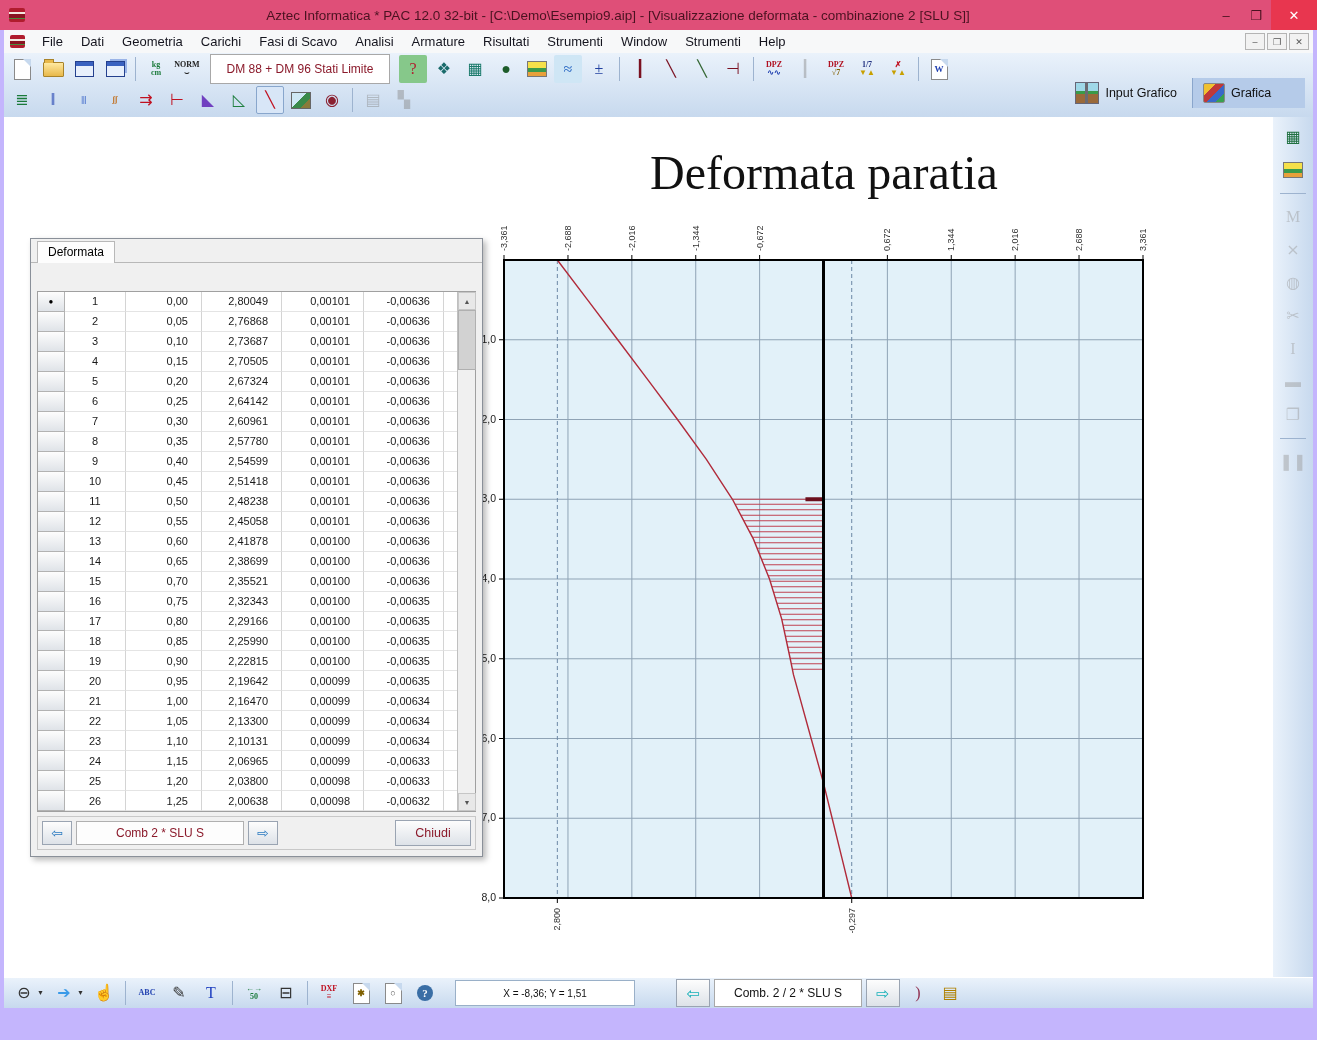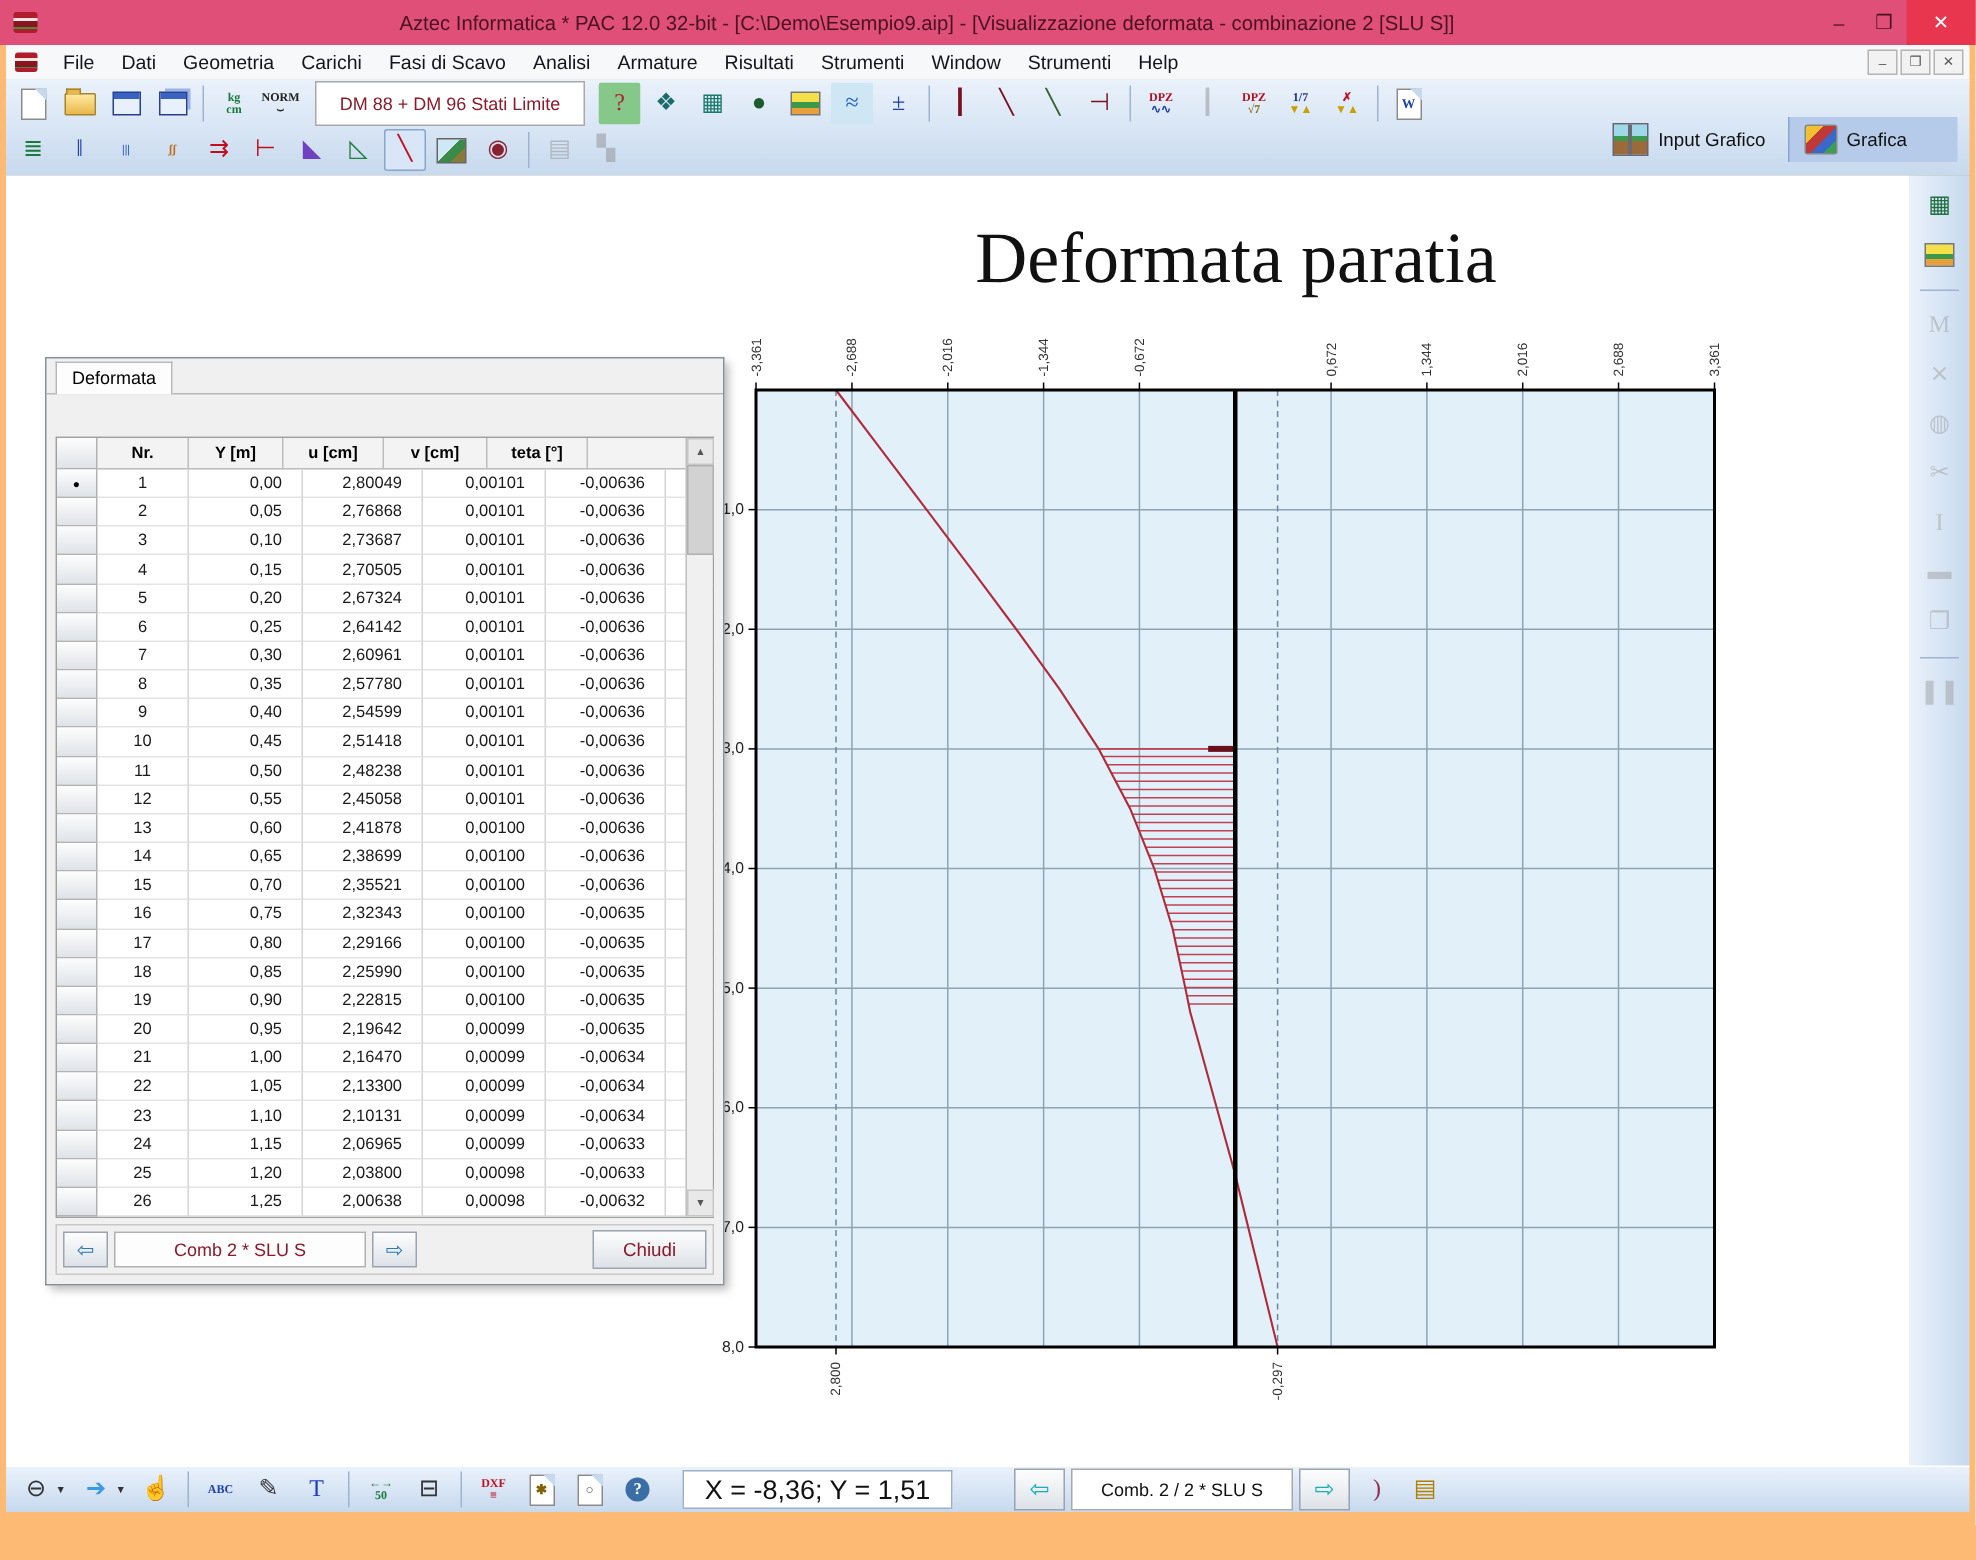--- a/index.html
+++ b/index.html
@@ -1,17 +1,17 @@
 <!DOCTYPE html>
 <html><head>
 <meta charset="utf-8">
 <style>
   html,body{margin:0;padding:0;width:1317px;height:1040px;overflow:hidden;
     font-family:"Liberation Sans","DejaVu Sans",sans-serif;}
-  #window{position:absolute;inset:0;background:#fdba74;}
+  #window{position:absolute;inset:0;background:#c4b5fd;}
   
   .titlebar{position:absolute;left:0;top:0;right:0;height:30px;background:#df4f78;
     display:flex;align-items:center;color:#4a1220;font-size:13.5px;}
   .app-icon{width:16px;height:14px;margin-left:9px;border-radius:2px;
     background:linear-gradient(#b01c2e 0 30%,#f2e8e0 30% 45%,#8a1422 45% 72%,#4a8a3a 72% 80%,#b01c2e 80% 100%);}
   .tb-title{flex:1;text-align:center;white-space:nowrap;overflow:hidden;}
   .tb-ctrl{width:30px;height:22px;display:flex;align-items:center;justify-content:center;
     font-size:13px;color:#4a1220;}
   .tb-close{width:46px;height:30px;background:#e8364f;color:#fff;display:flex;
     align-items:center;justify-content:center;font-size:13px;}
@@ -111,21 +111,21 @@
     display:flex;align-items:center;justify-content:center;color:#2a7ac0;font-size:14px;}
   .combo{width:166px;height:22px;border:1px solid #b0b0b0;background:#fdfdfd;color:#8b1a2b;
     font-size:12px;display:flex;align-items:center;justify-content:center;}
   .chiudi{margin-left:auto;width:74px;height:24px;border:1px solid #9aa4b2;
     background:linear-gradient(#fdfdfd,#dde2e8);color:#8b1a2b;font-size:12.5px;
     display:flex;align-items:center;justify-content:center;}
   
   .bottom-toolbar{position:absolute;left:4px;right:4px;bottom:32px;height:30px;
     background:linear-gradient(#eaf2fb,#c7d9ee);border-top:1px solid #fff;}
   .bt-icons{position:absolute;left:6px;top:1px;height:28px;display:flex;align-items:center;gap:4px;}
-  .coord-box{width:178px;height:24px;background:#fff;border:1px solid #9ab0c8;font-size:18px;
+  .coord-box{width:178px;height:24px;background:#fff;border:1px solid #9ab0c8;font-size:10px;
     display:flex;align-items:center;justify-content:center;margin-left:12px;color:#111;white-space:nowrap;}
   .bt-right{position:absolute;left:672px;top:1px;height:28px;display:flex;align-items:center;gap:4px;}
   .bt-nav{width:32px;height:26px;border:1px solid #9aa4b2;background:linear-gradient(#fdfdfd,#dde2e8);
     display:flex;align-items:center;justify-content:center;color:#18b0b8;font-size:16px;}
   .bt-combo{width:146px;height:26px;background:#fff;border:1px solid #a8a8a8;font-size:12px;
     display:flex;align-items:center;justify-content:center;color:#111;white-space:nowrap;}
   .statusbar{position:absolute;left:4px;right:4px;bottom:8px;height:24px;background:#f2f2f2;
     display:flex;font-size:12px;color:#222;}
   .ss1{width:769px;display:flex;align-items:center;padding-left:10px;border-right:1px solid #bdbdbd;white-space:nowrap;}
   .ss2{width:130px;display:flex;align-items:center;justify-content:center;color:#9b1b2b;
@@ -453,29 +453,20 @@
         <text x="16" y="701" font-size="10.5" fill="#222" text-anchor="end">8,0</text>
         <text x="80.32921749479326" y="708" font-size="9" fill="#333" text-anchor="end" transform="rotate(-90 80.32921749479326 708)">2,800</text>
         <text x="374.7331151443023" y="708" font-size="9" fill="#333" text-anchor="end" transform="rotate(-90 374.7331151443023 708)">-0,297</text>
       </svg>
 
     <div class="dialog">
       <div class="dlg-tabs">
         <span class="dlg-tab">Deformata</span>
       </div>
       <div class="tbl-wrap">
-        <div class="thead" id="thead">
-            <div class="c sel w-sel"></div>
-            <div class="c w-nr">Nr.</div>
-            <div class="c w-y">Y [m]</div>
-            <div class="c w-u">u [cm]</div>
-            <div class="c w-v">v [cm]</div>
-            <div class="c w-t">teta [°]</div>
-            <div class="c w-f"></div>
-          </div>
         <div class="tbody" id="tbody">
             <div class="trowd">
               <div class="c sel w-sel">●</div>
               <div class="c w-nr ctr">1</div>
               <div class="c w-y num">0,00</div>
               <div class="c w-u num">2,80049</div>
               <div class="c w-v num">0,00101</div>
               <div class="c w-t num">-0,00636</div>
               <div class="c w-f"></div>
             </div>

